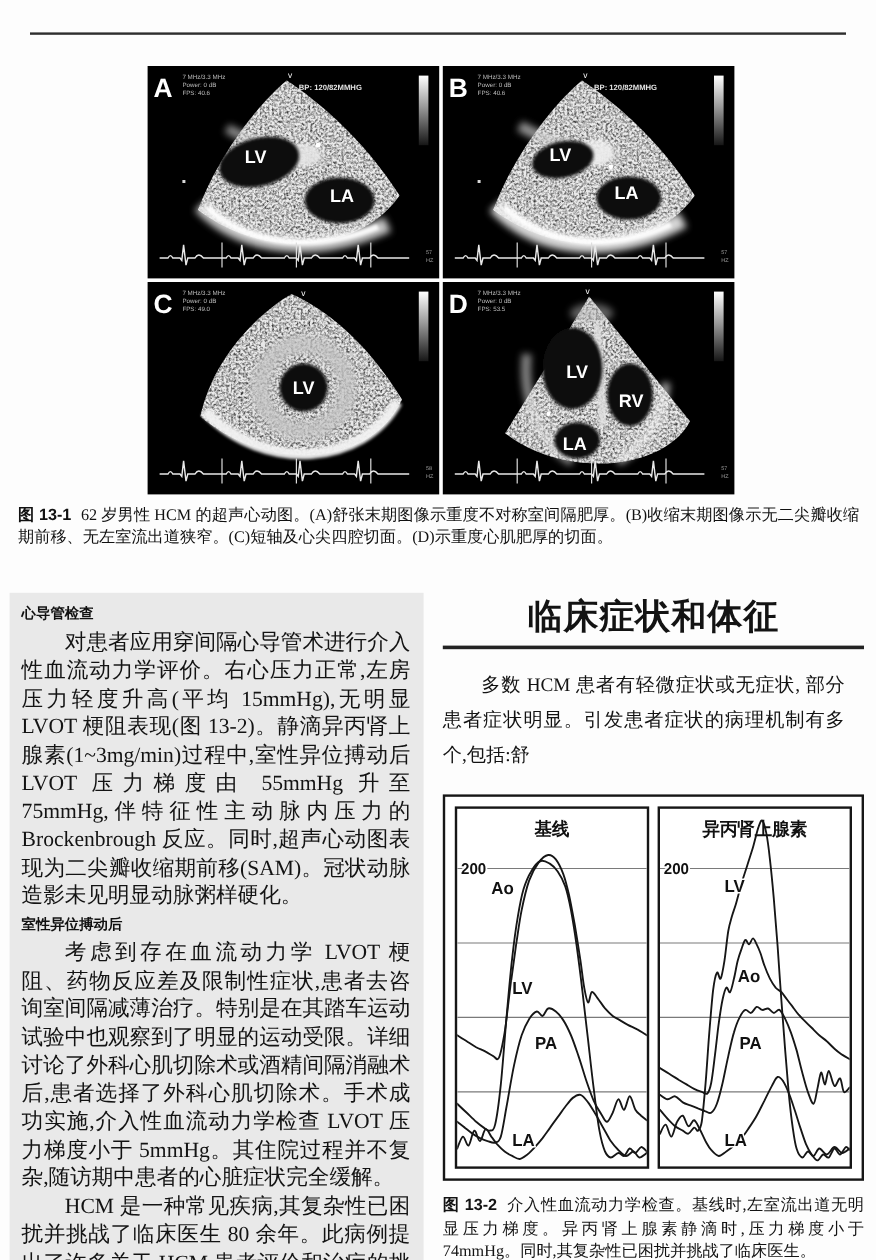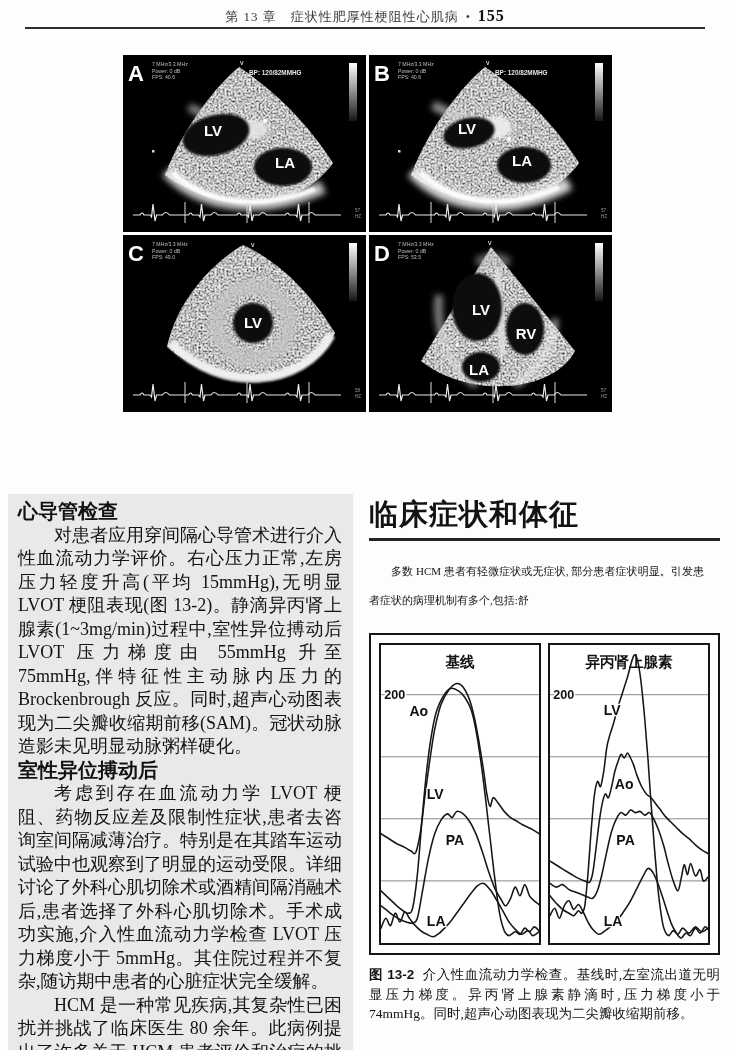--- a/index.html
+++ b/index.html
@@ -13,27 +13,27 @@
   .rule{position:absolute;top:27px;left:25px;right:25px;height:2px;background:#2e2e2e;}
   
   .fig1{position:absolute;left:123px;top:55px;width:489px;height:357px;
         display:grid;grid-template-columns:1fr 1fr;grid-template-rows:1fr 1fr;gap:3px;background:#fff;}
   .fig1 svg{width:100%;height:100%;display:block;background:#000;}
   .cap1{position:absolute;left:15px;top:419px;width:701px;font-size:13.5px;line-height:19px;text-align:justify;color:#111;}
   .cap-label{font-weight:bold;font-family:"Liberation Sans",sans-serif;margin-right:8px;}
   
   .leftcol{position:absolute;left:8px;top:494px;width:345px;min-height:498px;background:#e9e9e9;
            padding:6px 11px 10px 10px;box-sizing:border-box;}
-  .leftcol h3{margin:0;font-family:"Liberation Sans",sans-serif;font-weight:bold;font-size:20px;line-height:23.5px;color:#111;}
+  .leftcol h3{margin:0;font-family:"Liberation Sans",sans-serif;font-weight:bold;font-size:12px;line-height:23.5px;color:#111;}
   .leftcol p{margin:0;font-size:18px;line-height:23.5px;text-align:justify;text-indent:2em;}
   
   .rightcol{position:absolute;left:369px;top:494px;width:351px;}
   .rc-head{margin:4px 0 0 0;font-family:"Liberation Serif",serif;font-weight:bold;font-size:29px;
-           letter-spacing:1px;line-height:32px;padding-bottom:8px;border-bottom:3px solid #232323;}
-  .rightcol p.intro{margin:16px 16px 0 0;font-size:11px;line-height:29px;text-align:justify;text-indent:2em;}
+           letter-spacing:1px;line-height:32px;padding-bottom:8px;border-bottom:3px solid #232323;text-align:center;}
+  .rightcol p.intro{margin:16px 16px 0 0;font-size:16px;line-height:29px;text-align:justify;text-indent:2em;}
   .fig2{margin-top:18px;border:2px solid #161616;padding:8px;display:flex;gap:7px;background:#fff;}
   .fig2 .panel{flex:1;border:2px solid #161616;height:298px;background:#fff;}
   .fig2 svg{width:100%;height:100%;display:block;}
   .cap2{margin-top:10px;font-size:13.5px;line-height:19.5px;text-align:justify;}
   .cap2 .note{display:block;}
   .b{font-weight:normal;}
 </style>
 </head>
 <body>
 
@@ -53,23 +53,20 @@
         <feGaussianBlur stdDeviation="1.3"></feGaussianBlur>
       </filter>
     <filter id="blurM" x="-40%" y="-40%" width="180%" height="180%">
         <feGaussianBlur stdDeviation="3"></feGaussianBlur>
       </filter>
   </defs>
 </svg>
 
 <div class="page">
 
-  <div class="header">
-    <span class="chap">第 13 章</span><span>症状性肥厚性梗阻性心肌病</span><span class="bullet">•</span><span class="pg">155</span>
-  </div>
   <div class="rule"></div>
 
   <div class="fig1">
 
     <svg viewBox="0 0 243 177" preserveAspectRatio="none">
       <g>
         <path d="M116,12 C94,30 60,72 42,120 C98,162 176,156 210,108 C178,58 140,28 116,12 Z" fill="#3b3b3b"></path>
         <path d="M116,12 C94,30 60,72 42,120 C98,162 176,156 210,108 C178,58 140,28 116,12 Z" fill="#9a9a9a" filter="url(#speckle)"></path>
         <path d="M44,116 C78,152 140,160 200,132" fill="none" stroke="#e9e9e9" stroke-width="13" opacity="0.85" filter="url(#blurM)"></path>
         <path d="M50,118 C84,150 138,156 192,134" fill="none" stroke="#ffffff" stroke-width="5" opacity="0.9" filter="url(#blurS)"></path>
@@ -186,20 +183,23 @@
         <line x1="124" y1="147" x2="124" y2="168" stroke="#dddddd" stroke-width="1"></line>
         <line x1="186" y1="147" x2="186" y2="168" stroke="#dddddd" stroke-width="1"></line>
         <path fill="none" stroke="#e8e8e8" stroke-width="1.2" d="M10,160 h7 q2,-4 4,0 h6 l1.5,2 l1.5,-13 l2,17 l1.5,-6 h6 q3,-5 7,0 h12 h7 q2,-4 4,0 h6 l1.5,2 l1.5,-13 l2,17 l1.5,-6 h6 q3,-5 7,0 h12 h7 q2,-4 4,0 h6 l1.5,2 l1.5,-13 l2,17 l1.5,-6 h6 q3,-5 7,0 h12 h7 q2,-4 4,0 h6 l1.5,2 l1.5,-13 l2,17 l1.5,-6 h6 q3,-5 7,0 h12 h14"></path>
       </g>
       <rect x="226" y="8" width="8" height="58" fill="url(#gsbar)"></rect>
       <text x="232" y="157" font-size="4.6" fill="#9a9a9a" font-family="Liberation Sans, sans-serif">57</text>
       <text x="232" y="163" font-size="4.6" fill="#9a9a9a" font-family="Liberation Sans, sans-serif">HZ</text>
     </svg>
   </div>
 
+  <div class="cap1">
+    <span class="cap-label">图 13-1</span><span>62 岁男性 HCM 的超声心动图。(A)舒张末期图像示重度不对称室间隔肥厚。(B)收缩末期图像示无二尖瓣收缩期前移、无左室流出道狭窄。(C)短轴及心尖四腔切面。(D)示重度心肌肥厚的切面。</span>
+  </div>
 
   <div class="leftcol">
     <h3>心导管检查</h3>
     <p>对患者应用穿间隔心导管术进行介入性血流动力学评价。右心压力正常,左房压力轻度升高(平均 15mmHg),无明显 LVOT 梗阻表现(图 13-2)。静滴异丙肾上腺素(1~3mg/min)过程中,室性异位搏动后 LVOT 压力梯度由 55mmHg 升至 75mmHg,伴特征性主动脉内压力的 Brockenbrough 反应。同时,超声心动图表现为二尖瓣收缩期前移(SAM)。冠状动脉造影未见明显动脉粥样硬化。</p>
     <h3>室性异位搏动后</h3>
     <p>考虑到存在血流动力学 LVOT 梗阻、药物反应差及限制性症状,患者去咨询室间隔减薄治疗。特别是在其踏车运动试验中也观察到了明显的运动受限。详细讨论了外科心肌切除术或酒精间隔消融术后,患者选择了外科心肌切除术。手术成功实施,介入性血流动力学检查 LVOT 压力梯度小于 5mmHg。其住院过程并不复杂,随访期中患者的心脏症状完全缓解。</p>
     <p>HCM 是一种常见疾病,其复杂性已困扰并挑战了临床医生 80 余年。此病例提出了许多关于 HCM 患者评价和治疗的挑战。</p>
   </div>
 
   <div class="rightcol">
@@ -239,17 +239,17 @@
             <text x="55.42" y="69.53333333333333" font-size="14.5" font-weight="bold" font-family="Liberation Sans, sans-serif" fill="#111" paint-order="stroke" stroke="#ffffff" stroke-width="2.5">LV</text>
             <text x="66.83" y="144.03333333333333" font-size="14.5" font-weight="bold" font-family="Liberation Sans, sans-serif" fill="#111" paint-order="stroke" stroke="#ffffff" stroke-width="2.5">Ao</text>
             <text x="68.46" y="199.90833333333333" font-size="14.5" font-weight="bold" font-family="Liberation Sans, sans-serif" fill="#111" paint-order="stroke" stroke="#ffffff" stroke-width="2.5">PA</text>
             <text x="55.42" y="280.6166666666667" font-size="14.5" font-weight="bold" font-family="Liberation Sans, sans-serif" fill="#111" paint-order="stroke" stroke="#ffffff" stroke-width="2.5">LA</text>
             <text x="81.5" y="22" text-anchor="middle" font-size="15" font-weight="bold" fill="#111" font-family="Liberation Serif, serif">异丙肾上腺素</text>
           </svg>
       </div>
     </div>
 
     <div class="cap2">
-      <span class="cap-label">图 13-2</span><span>介入性血流动力学检查。基线时,左室流出道无明显压力梯度。异丙肾上腺素静滴时,压力梯度小于 </span><span class="b">74mmHg</span><span>。同时,超声心动图表现为二尖瓣收缩期前移。</span>
+      <span class="cap-label">图 13-2</span><span>介入性血流动力学检查。基线时,左室流出道无明显压力梯度。异丙肾上腺素静滴时,压力梯度小于 </span><span class="b">74mmHg</span><span>。同时,其复杂性已困扰并挑战了临床医生。</span>
     </div>
   </div>
 
 </div>
 
 </body></html>

